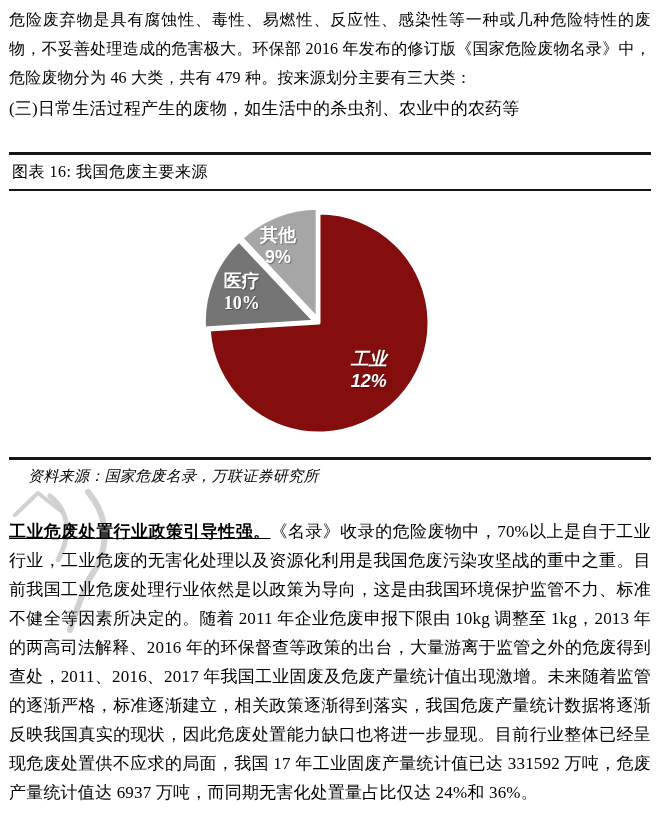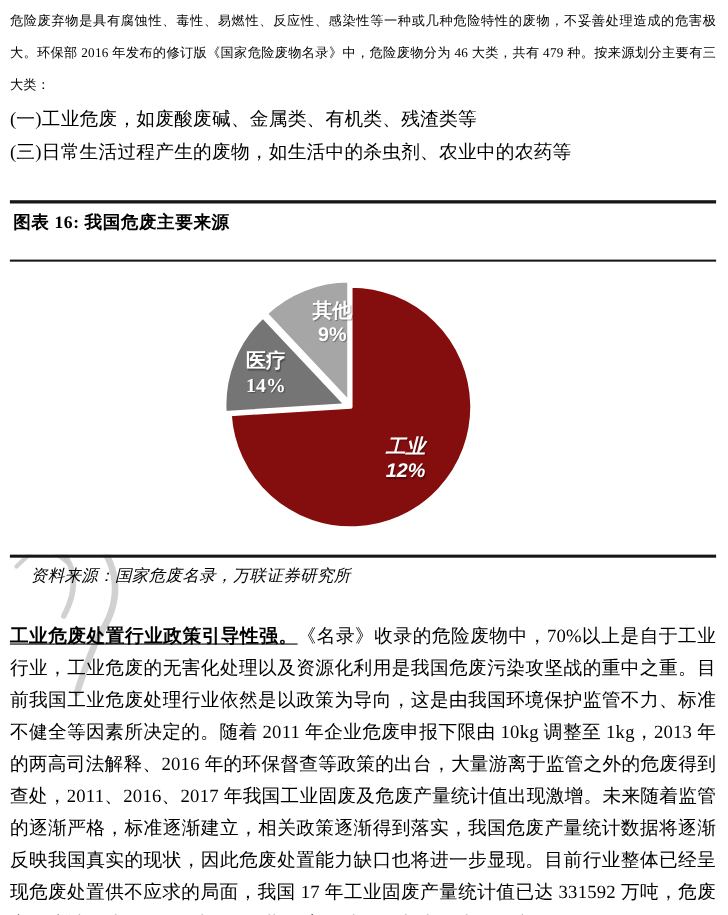--- a/index.html
+++ b/index.html
@@ -15,38 +15,38 @@
     color: #000000;
     position: relative;
   }
   .doc {
     position: relative;
     z-index: 1;
     padding: 5px 11px 0 9px;
   }
   
   .intro-text {
-    font-size: 12px;
+    font-size: 16px;
     line-height: 29px;
     text-align: justify;
     letter-spacing: 0.2px;
   }
   .intro-list { margin-top: 2px; }
   .intro-list .item {
     font-size: 17px;
     line-height: 30px;
     letter-spacing: 0.2px;
   }
   
   .figure { margin-top: 28px; }
   .fig-topline { height: 3px; background: #161616; }
   .fig-title {
     font-size: 16px;
-    font-weight: bold;
-    padding: 7px 0 23px 3px;
+    font-weight: normal;
+    padding: 7px 0 6px 3px;
     letter-spacing: 0.5px;
   }
   .fig-midline { height: 2px; background: #161616; }
   .chart-body {
     position: relative;
     height: 266px;
     background: #ffffff;
   }
   .pie-label {
     position: absolute;
@@ -93,42 +93,41 @@
   <path d="M 15 37 L 38 15 L 61 33" stroke="#c9c9c9" stroke-width="4" fill="none" stroke-linecap="round" stroke-linejoin="round" opacity="0.85"></path>
   <path d="M 50 18 C 69 33 72 56 58 82" stroke="#c9c9c9" stroke-width="5" fill="none" stroke-linecap="round" opacity="0.85"></path>
   <path d="M 88 14 C 110 40 110 72 89 101 C 81 120 74 138 70 152" stroke="#c9c9c9" stroke-width="6" fill="none" stroke-linecap="round" opacity="0.85"></path>
 </svg>
 
 <div class="doc">
 
   <div class="intro-text">危险废弃物是具有腐蚀性、毒性、易燃性、反应性、感染性等一种或几种危险特性的废物，不妥善处理造成的危害极大。环保部 2016 年发布的修订版《国家危险废物名录》中，危险废物分为 46 大类，共有 479 种。按来源划分主要有三大类：</div>
 
   <div class="intro-list">
-    <div class="item">(一)工业危废，如废酸废碱、金属类、有机类、残渣类等</div>
     <div class="item">(三)日常生活过程产生的废物，如生活中的杀虫剂、农业中的农药等</div>
   </div>
 
   <div class="figure">
     <div class="fig-topline"></div>
     <div class="fig-title">图表 16: 我国危废主要来源</div>
     <div class="fig-midline"></div>
 
     <div class="chart-body" id="chart-body">
       <svg id="pie-svg" width="662" height="266" viewBox="0 0 662 266">
           <path d="M 310 132 L 310 22 A 110 110 0 1 1 200.21705987289013 138.90695714822456 Z" fill="#840D0E" stroke="#ffffff" stroke-width="3" stroke-linejoin="round"></path>
           <path d="M 305.35111757055876 130.1593772365766 L 195.5681774434489 137.06633438480117 A 110 110 0 0 1 230.05093591840304 49.9728282202213 Z" fill="#757575" stroke="#ffffff" stroke-width="3" stroke-linejoin="round"></path>
           <path d="M 308.15937723657663 127.35111757055874 L 232.85919558442092 47.16456855420344 A 110 110 0 0 1 308.15937723657663 17.351117570558742 Z" fill="#A6A6A6" stroke="#ffffff" stroke-width="3" stroke-linejoin="round"></path>
         </svg>
     <div class="pie-label" style="left: 359.716px; top: 178.686px; font-style: italic;">
           <div>工业</div>
           <div>12%</div>
         </div><div class="pie-label" style="left: 232.736px; top: 101.409px; font-family: Liberation Serif, serif;">
           <div>医疗</div>
-          <div>14%</div>
-        </div><div class="pie-label" style="left: 293px; top: 54.7356px;">
+          <div>10%</div>
+        </div><div class="pie-label" style="left: 269px; top: 54.7356px;">
           <div>其他</div>
           <div>9%</div>
         </div></div>
 
     <div class="fig-botline"></div>
     <div class="fig-source">资料来源：国家危废名录，万联证券研究所</div>
   </div>
 
   <div class="body-par">
     <span class="lead">工业危废处置行业政策引导性强。</span><span>《名录》收录的危险废物中，70%以上是自于工业行业，工业危废的无害化处理以及资源化利用是我国危废污染攻坚战的重中之重。目前我国工业危废处理行业依然是以政策为导向，这是由我国环境保护监管不力、标准不健全等因素所决定的。随着 2011 年企业危废申报下限由 10kg 调整至 1kg，2013 年的两高司法解释、2016 年的环保督查等政策的出台，大量游离于监管之外的危废得到查处，2011、2016、2017 年我国工业固废及危废产量统计值出现激增。未来随着监管的逐渐严格，标准逐渐建立，相关政策逐渐得到落实，我国危废产量统计数据将逐渐反映我国真实的现状，因此危废处置能力缺口也将进一步显现。目前行业整体已经呈现危废处置供不应求的局面，我国 17 年工业固废产量统计值已达 331592 万吨，危废产量统计值达 6937 万吨，而同期无害化处置量占比仅达 24%和 36%。</span>

